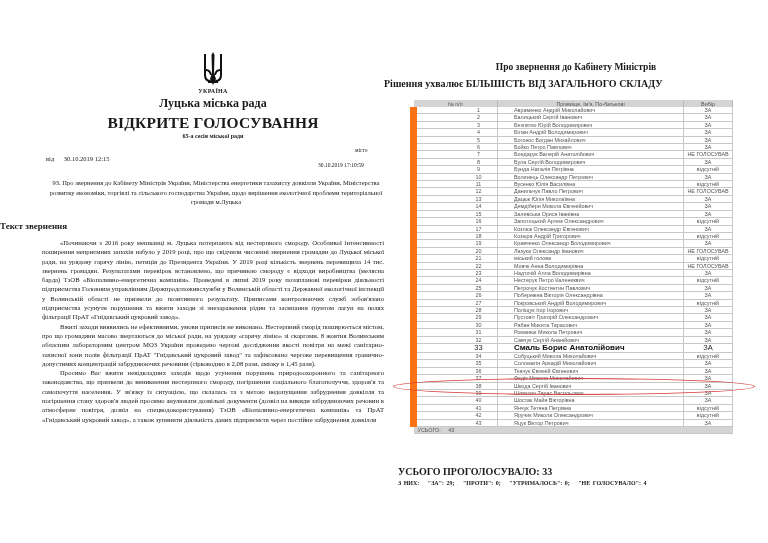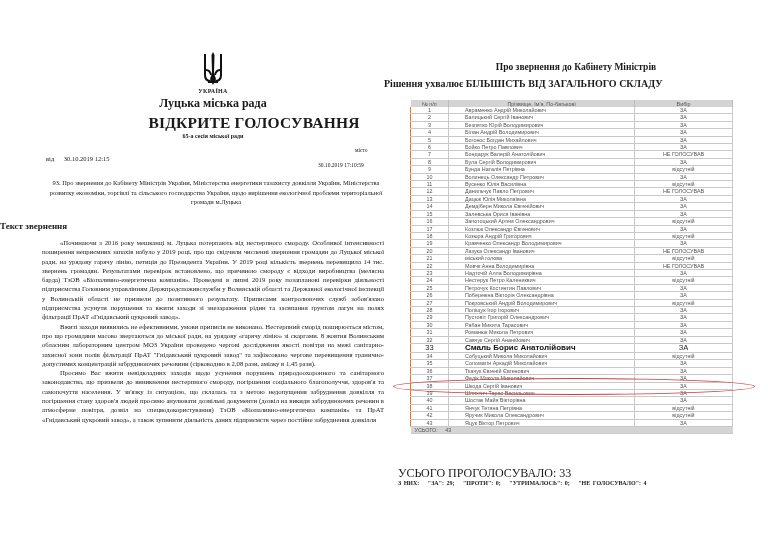--- a/index.html
+++ b/index.html
@@ -3,47 +3,47 @@
 <meta charset="utf-8">
 <style>
   html, body { margin:0; padding:0; background:#ffffff; }
   body { width:768px; height:543px; position:relative; overflow:hidden; font-family:"Liberation Serif", serif; color:#1a1a1a; }
 
   
   .left { position:absolute; left:0; top:0; width:384px; height:543px; }
   .arms { position:absolute; left:201px; top:51px; width:24px; height:36px; }
   .country { position:absolute; left:0; width:426px; top:88px; text-align:center; font-size:6px; font-weight:bold; letter-spacing:0.3px; }
   .council { position:absolute; left:0; width:426px; top:96px; text-align:center; font-size:12px; font-weight:bold; }
-  .vote-title { position:absolute; left:0; width:426px; top:114px; text-align:center; font-size:15.5px; font-weight:bold; letter-spacing:0.2px;padding-left:41px; }
+  .vote-title { position:absolute; left:0; width:426px; top:114px; text-align:center; font-size:15.5px; font-weight:bold; letter-spacing:0.2px; }
   .session { position:absolute; left:0; width:426px; top:133px; text-align:center; font-size:6px; font-weight:bold; }
   .city { position:absolute; left:355px; top:147px; font-size:5.5px; }
   .from { position:absolute; left:46px; top:155px; font-size:6.5px; }
   .from .date { margin-left:8px; }
   .endtime { position:absolute; left:318px; top:162px; font-size:5.5px; }
   .question { position:absolute; left:46px; top:178px; width:340px; text-align:center; font-size:6.5px; line-height:9.5px; }
   .text-heading { position:absolute; left:0; width:426px; top:221px; font-size:9px; font-weight:bold; }
   .body-text { position:absolute; left:42px; top:238px; width:342px; font-size:6.7px; line-height:9.3px; text-align:justify; }
   .body-text p { margin:0; text-indent:18px; }
 
   
   .right { position:absolute; left:384px; top:0; width:384px; height:543px; }
   .r-title1 { position:absolute; left:0; width:384px; top:62px; text-align:center; font-size:9.5px; font-weight:bold; }
   .r-title2 { position:absolute; left:0; width:384px; top:78px; text-align:left; font-size:10px; font-weight:bold; }
   table.votes { position:absolute; left:26px; top:100px; width:323px; border-collapse:collapse; font-family:"Liberation Sans", sans-serif; font-size:5.4px; color:#555; }
   table.votes th { background:#d4d4d4; font-weight:normal; height:7px; padding:0; border-right:1px solid #bbb; color:#555; }
   table.votes td { height:6.4px; padding:0; border-bottom:1px solid #c8c8c8; border-right:1px solid #c8c8c8; line-height:6.4px; }
-  table.votes td.num { width:37px; text-align:center; border-left:1px solid #f97316; }
+  table.votes td.num { width:37px; text-align:center; border-left:7px solid #f97316;padding-left:43px; }
   table.votes th.num { width:37px; }
   table.votes td.name { width:169px; padding-left:16px; }
   table.votes td.choice { text-align:center;margin-left:13px; }
   table.votes tr.hl td { height:8px; font-size:7.5px; color:#222; }
   table.votes tr.hl td.name { font-size:8px; font-weight:bold; color:#111; }
   table.votes tr.total td { background:#d4d4d4; border-right:none; }
   .highlight-ellipse { position:absolute; left:9px; top:378px; width:362px; height:17px; border:1.3px solid #d43a3a; border-radius:50%; box-sizing:border-box; }
-  .summary1 { position:absolute; left:14px; top:466px; font-size:12px; font-weight:normal; }
+  .summary1 { position:absolute; left:14px; top:466px; font-size:10px; font-weight:bold; }
   .summary2 { position:absolute; left:14px; top:480px; font-size:6px; font-weight:bold; word-spacing:1px; }
   .summary2 span { margin-right:6px; }
 </style>
 </head>
 <body>
 
 <div class="left">
   <svg class="arms" viewBox="0 0 24 36">
     <path d="M12 1 L13.5 4 L13 22 L15 28 L12 34 L9 28 L11 22 L10.5 4 Z" fill="#111"></path>
     <path d="M3 3 L5 3 L5 24 Q5 29 10 29 L9 31 Q3 31 3 24 Z" fill="#111"></path>

